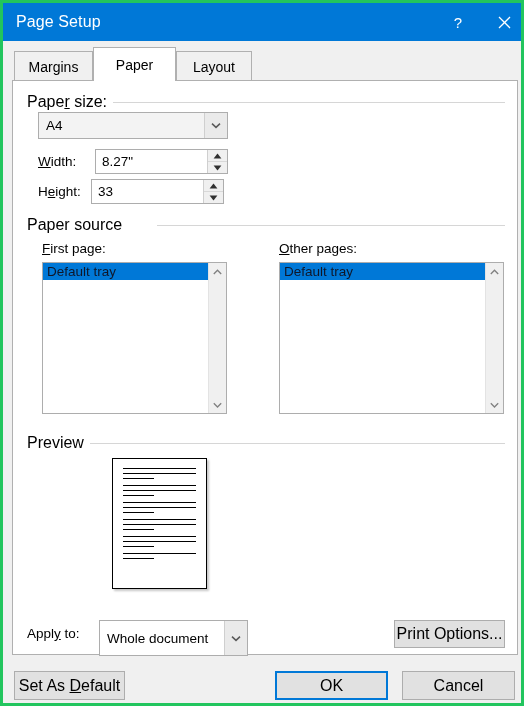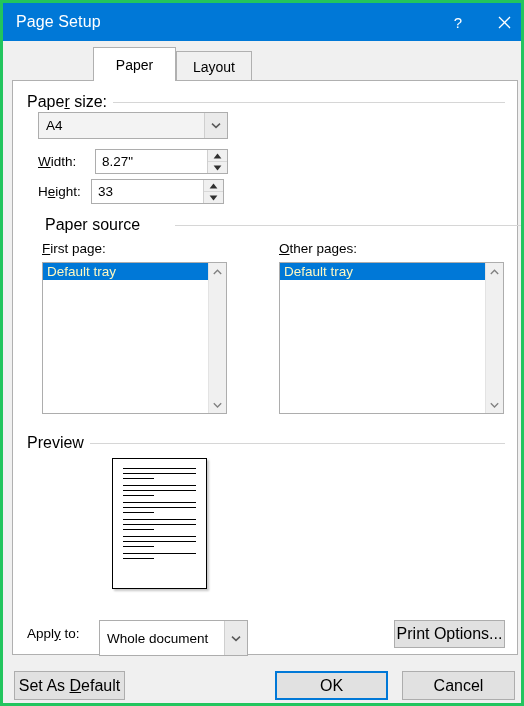--- a/index.html
+++ b/index.html
@@ -203,21 +203,21 @@
     height: 17px;
     line-height: 17px;
     font-size: 13.5px;
     color: #000000;
     padding-left: 4px;
     white-space: nowrap;
     cursor: default;
   }
   .listbox .litem.sel {
     background: #0078d7;
-    color: #fef9c3;
+    color: #0f172a;
   }
   .scrollbar {
     width: 17px;
     background: #f0f0f0;
     border-left: 1px solid #e3e3e3;
     display: flex;
     flex-direction: column;
     justify-content: space-between;
     align-items: center;
     cursor: default;
@@ -286,20 +286,23 @@
       <div class="tb-btn close">
         <svg width="13" height="13" viewBox="0 0 13 13" aria-hidden="true">
           <line x1="1" y1="1" x2="12" y2="12" stroke="#ffffff" stroke-width="1.3"></line>
           <line x1="12" y1="1" x2="1" y2="12" stroke="#ffffff" stroke-width="1.3"></line>
         </svg>
       </div>
     </div>
   </div>
 
   <div class="tabstrip">
+    <div class="tab" style="left:11px; width:79px;">
+      <span>Margins</span>
+    </div>
     <div class="tab active" style="left:90px; width:83px;">
       <span>Paper</span>
     </div>
     <div class="tab" style="left:173px; width:76px;">
       <span>Layout</span>
     </div>
   </div>
 
   <div class="panel">
 
@@ -344,21 +347,21 @@
             </svg>
         </div>
         <div class="sbtn down">
           <svg width="9" height="6" viewBox="0 0 9 6" aria-hidden="true">
               <polygon points="4.5,5.4 0.6,0.6 8.4,0.6" fill="#303030"></polygon>
             </svg>
         </div>
       </div>
     </div>
 
-    <div class="grouphdr" style="left:32px; top:135px; width:478px;gap:29px;">
+    <div class="grouphdr" style="left:14px; top:135px; width:478px;gap:29px;">
       <span>Paper source</span>
       <span class="ghline"></span>
     </div>
 
     <div class="lbl" style="left:29px; top:160px;"><span></span><span class="ul">F</span><span>irst page:</span></div>
     <div class="listbox" style="left:29px; top:181px; width:185px; height:152px;">
       <div class="litems">
         <div class="litem sel">Default tray</div>
       </div>
       <div class="scrollbar">

